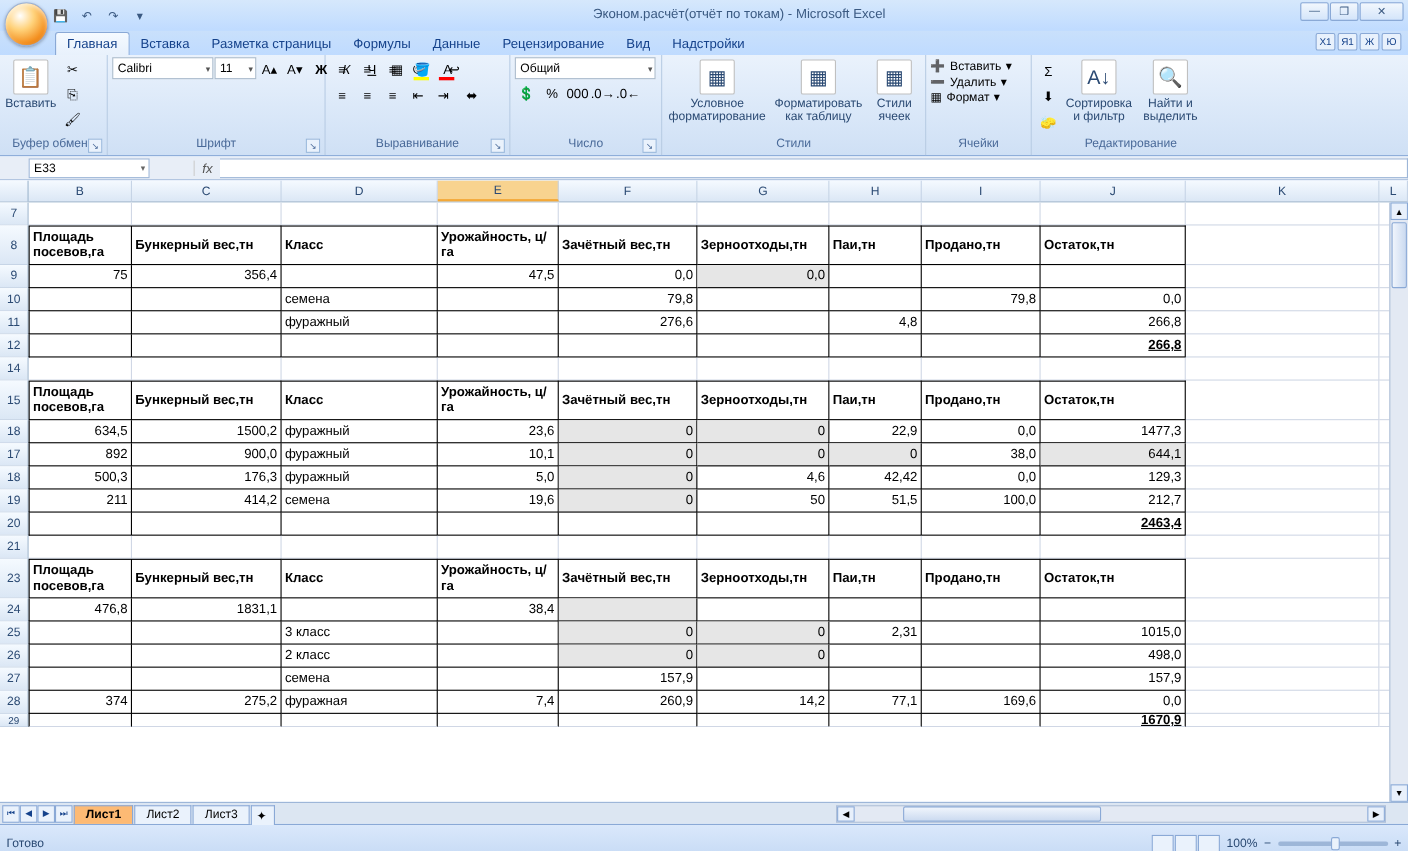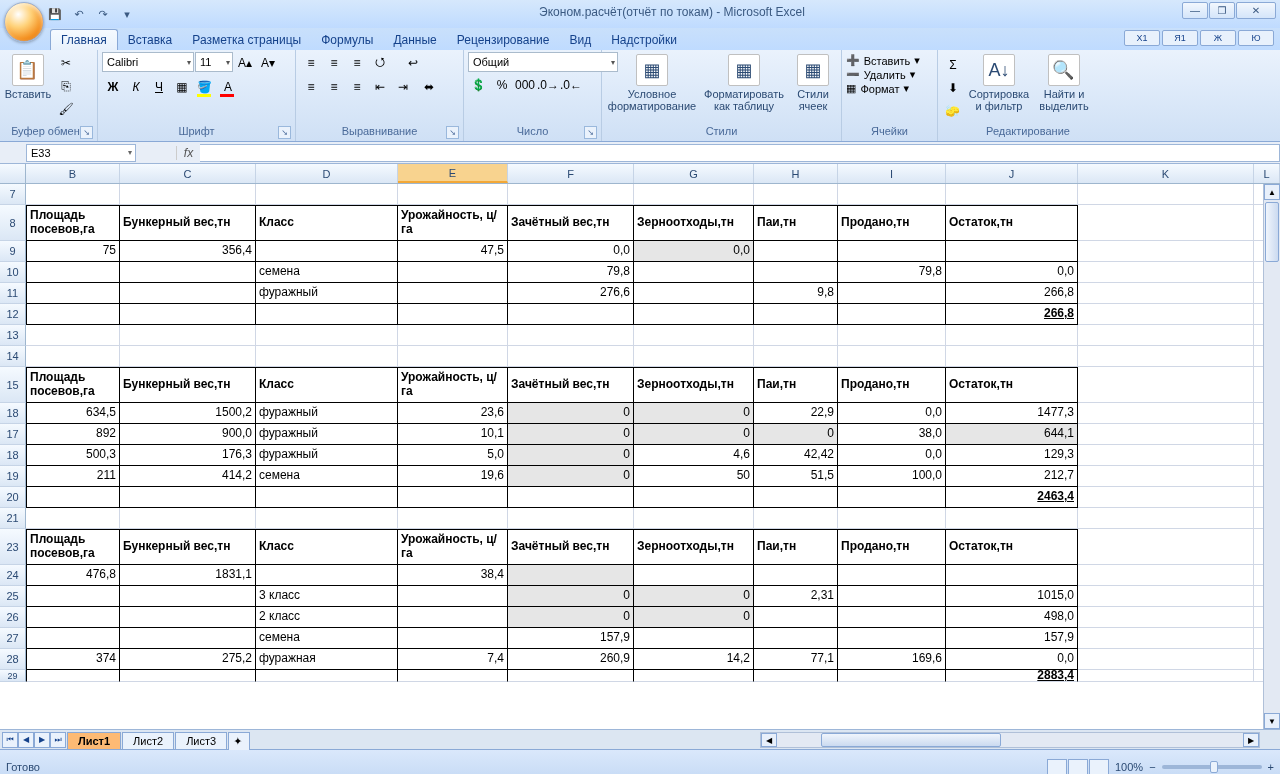--- a/index.html
+++ b/index.html
@@ -12,21 +12,21 @@
 .titlebar .title { position: absolute; left: 50%; transform: translateX(-50%); top: 5px; margin-left: 32px; }
 .titlebar .winctl { position: absolute; right: 4px; top: 2px; display: flex; gap: 1px; }
 .titlebar .winctl div { width: 26px; height: 17px; background: linear-gradient(#f2f7fd,#d4e5fa); border: 1px solid #8aa9d6; border-radius: 2px; display: flex; align-items: center; justify-content: center; font-size: 10px; color: #3b5a82; }
 .orb { position: absolute; left: 4px; top: 2px; width: 40px; height: 40px; border-radius: 50%; background: radial-gradient(circle at 35% 30%, #fff, #ffd27a 35%, #f38e1e 70%, #b85c00); border: 1px solid #9ab0d4; z-index: 5; box-shadow: inset 0 2px 4px rgba(255,255,255,.7), 0 1px 3px rgba(0,0,0,.3); }
 
 
 .tabsrow { height: 22px; background: linear-gradient(#c9e0fb,#bfdbff); display: flex; align-items: flex-end; padding-left: 50px; font-size: 12px; position: relative; }
 .tabsrow .tab { padding: 3px 10px; color: #15428b; position: relative; }
 .tabsrow .tab.active { background: linear-gradient(#f5faff,#e8f1fc); border: 1px solid #8aa9d6; border-bottom: none; border-radius: 3px 3px 0 0; color: #15428b; font-weight: normal; }
 .tabsrow .help { position: absolute; right: 6px; top: 2px; display:flex; gap:2px; }
-.tabsrow .help div { width: 36px; height: 16px; border: 1px solid #8aa9d6; background: #e8f1fc; border-radius: 2px; font-size: 9px; display:flex;align-items:center;justify-content:center; color:#15428b; }
+.tabsrow .help div { width: 18px; height: 16px; border: 1px solid #8aa9d6; background: #e8f1fc; border-radius: 2px; font-size: 9px; display:flex;align-items:center;justify-content:center; color:#15428b; }
 
 
 .ribbon { height: 92px; background: linear-gradient(#eaf2fc,#dce9f9 50%,#cfe0f5); border-bottom: 1px solid #8aa9d6; display: flex; }
 .group { border-right: 1px solid #b8cce4; display: flex; flex-direction: column; padding: 2px 4px 0; }
 .group .body { flex: 1; display: flex; align-items: flex-start; gap: 3px; }
 .group .label { height: 16px; text-align: center; font-size: 11px; color: #4a6a99; position: relative; }
 .group .label .dlg { position: absolute; right: 0; top: 1px; width: 13px; height: 13px; border: 1px solid #9ab8dc; background: #eaf2fc; font-size: 8px; display:flex;align-items:center;justify-content:center; }
 .bigbtn { display: flex; flex-direction: column; align-items: center; width: 48px; font-size: 11px; color: #2b4a73; padding-top: 2px; }
 .bigbtn .ico { width: 32px; height: 32px; background: #fff; border: 1px solid #c0c0c0; border-radius: 2px; margin-bottom: 2px; display:flex;align-items:center;justify-content:center; font-size:18px; }
 .smallcol { display: flex; flex-direction: column; gap: 1px; }
@@ -133,21 +133,21 @@
       <div class="smallcol">
         <div class="smallbtn">✂</div>
         <div class="smallbtn">⎘</div>
         <div class="smallbtn">🖌</div>
       </div>
     </div>
     <div class="label"><span>Буфер обмена</span><div class="dlg">↘</div></div>
   </div>
 
   <div class="group" style="width:198px">
-    <div class="body" style="flex-direction:column;gap:2px">
+    <div class="body" style="flex-direction:row;gap:2px">
       <div class="row3">
         <div class="dropdown" style="width:92px">Calibri</div>
         <div class="dropdown" style="width:38px">11</div>
         <div class="smallbtn">A▴</div>
         <div class="smallbtn">A▾</div>
       </div>
       <div class="row3">
         <div class="smallbtn bold">Ж</div>
         <div class="smallbtn" style="font-style:italic">К</div>
         <div class="smallbtn" style="text-decoration:underline">Ч</div>
@@ -176,21 +176,21 @@
         <div class="smallbtn">⇤</div>
         <div class="smallbtn">⇥</div>
         <div class="smallbtn" style="width:28px">⬌</div>
       </div>
     </div>
     <div class="label"><span>Выравнивание</span><div class="dlg">↘</div></div>
   </div>
 
   <div class="group" style="width:138px">
     <div class="body" style="flex-direction:column;gap:2px">
-      <div class="dropdown" style="width:150px">Общий</div>
+      <div class="dropdown" style="width:128px">Общий</div>
       <div class="row3">
         <div class="smallbtn">💲</div>
         <div class="smallbtn">%</div>
         <div class="smallbtn">000</div>
         <div class="smallbtn">.0→</div>
         <div class="smallbtn">.0←</div>
       </div>
     </div>
     <div class="label"><span>Число</span><div class="dlg">↘</div></div>
   </div>
@@ -332,21 +332,21 @@
     </div>
 
     <div class="row">
         <div class="rh">11</div>
       <div class="cell cB bl bb br"></div>
       <div class="cell cC bb br"></div>
       <div class="cell cD bb br">фуражный</div>
       <div class="cell cE bb br"></div>
       <div class="cell cF right bb br">276,6</div>
       <div class="cell cG bb br"></div>
-      <div class="cell cH right bb br">9,8</div>
+      <div class="cell cH right bb br">4,8</div>
       <div class="cell cI bb br"></div>
       <div class="cell cJ right bb br">266,8</div>
       <div class="cell cK"></div>
         <div class="cell cL"></div>
     </div>
 
     <div class="row">
         <div class="rh">12</div>
       <div class="cell cB bl bb br"></div>
         <div class="cell cC bb br"></div>
@@ -355,34 +355,20 @@
         <div class="cell cF bb br"></div>
         <div class="cell cG bb br"></div>
         <div class="cell cH bb br"></div>
         <div class="cell cI bb br"></div>
       <div class="cell cJ right bold underline bb br">266,8</div>
       <div class="cell cK"></div>
         <div class="cell cL"></div>
     </div>
 
     <div class="row">
-        <div class="rh">13</div>
-        <div class="cell cB"></div>
-        <div class="cell cC"></div>
-        <div class="cell cD"></div>
-        <div class="cell cE"></div>
-        <div class="cell cF"></div>
-        <div class="cell cG"></div>
-        <div class="cell cH"></div>
-        <div class="cell cI"></div>
-        <div class="cell cJ"></div>
-        <div class="cell cK"></div>
-        <div class="cell cL"></div>
-      </div>
-    <div class="row">
         <div class="rh">14</div>
         <div class="cell cB"></div>
         <div class="cell cC"></div>
         <div class="cell cD"></div>
         <div class="cell cE"></div>
         <div class="cell cF"></div>
         <div class="cell cG"></div>
         <div class="cell cH"></div>
         <div class="cell cI"></div>
         <div class="cell cJ"></div>
@@ -580,21 +566,21 @@
     <div class="row" style="height:12px">
         <div class="rh" style="font-size:9px">29</div>
         <div class="cell cB bl br"></div>
         <div class="cell cC br"></div>
         <div class="cell cD br"></div>
         <div class="cell cE br"></div>
         <div class="cell cF br"></div>
         <div class="cell cG br"></div>
         <div class="cell cH br"></div>
         <div class="cell cI br"></div>
-        <div class="cell cJ right bold underline br">2883,4</div>
+        <div class="cell cJ right bold underline br">1670,9</div>
         <div class="cell cK"></div>
         <div class="cell cL"></div>
       </div>
   </div>
 
   <div class="vscroll">
     <div class="arr">▲</div>
     <div class="thumb"></div>
     <div class="arr" style="position:absolute;bottom:0;left:0;right:0">▼</div>
   </div>

